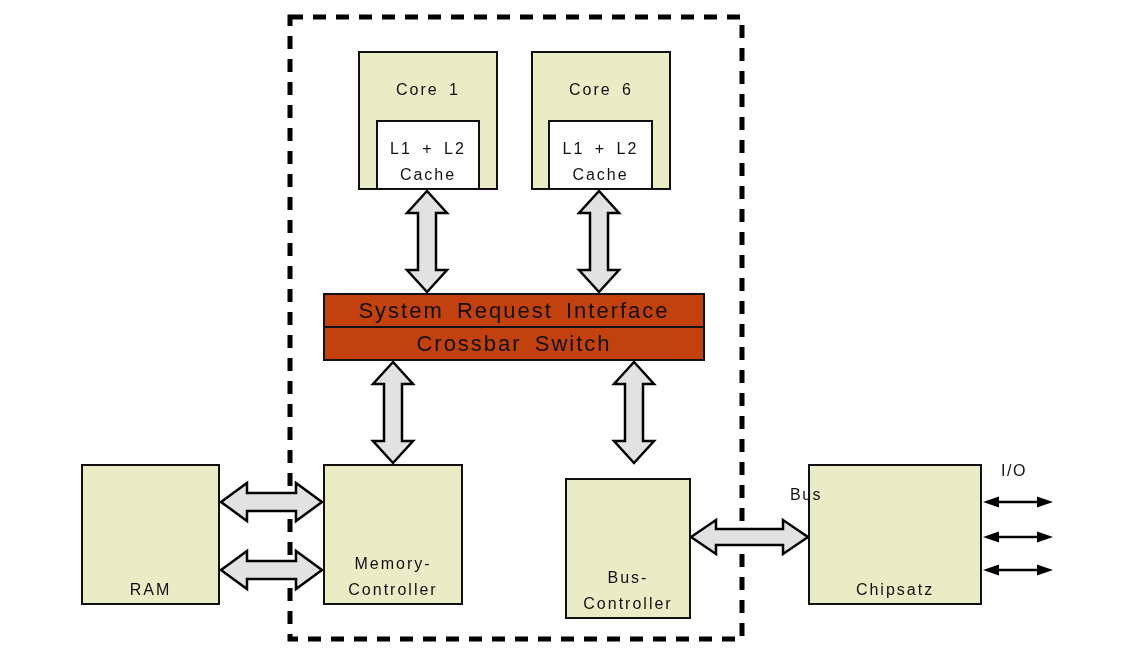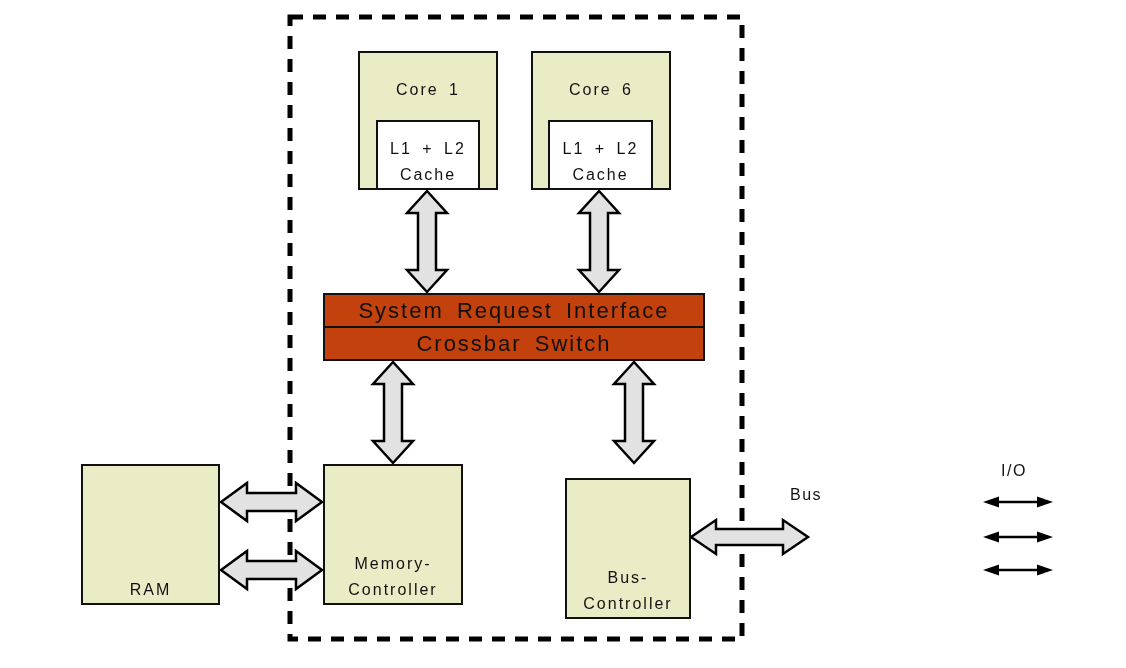--- a/index.html
+++ b/index.html
@@ -123,17 +123,20 @@
   <div class="box tan" style="left:323px; top:464px; width:140px; height:141px;">
     <span>Memory-</span>
     <span>Controller</span>
   </div>
 
   <div class="box tan" style="left:565px; top:464px; width:126px; height:141px;margin-top:14px;">
     <span>Bus-</span>
     <span>Controller</span>
   </div>
 
+  <div class="box tan" style="left:808px; top:464px; width:174px; height:141px;">
+    <span>Chipsatz</span>
+  </div>
 
   <div class="float-label" style="left:740px; top:486px; width:60px; text-align:center;margin-left:36px;">Bus</div>
   <div class="float-label" style="left:996px; top:462px; width:36px; text-align:center;">I/O</div>
 
 </div>
 
 </body></html>

